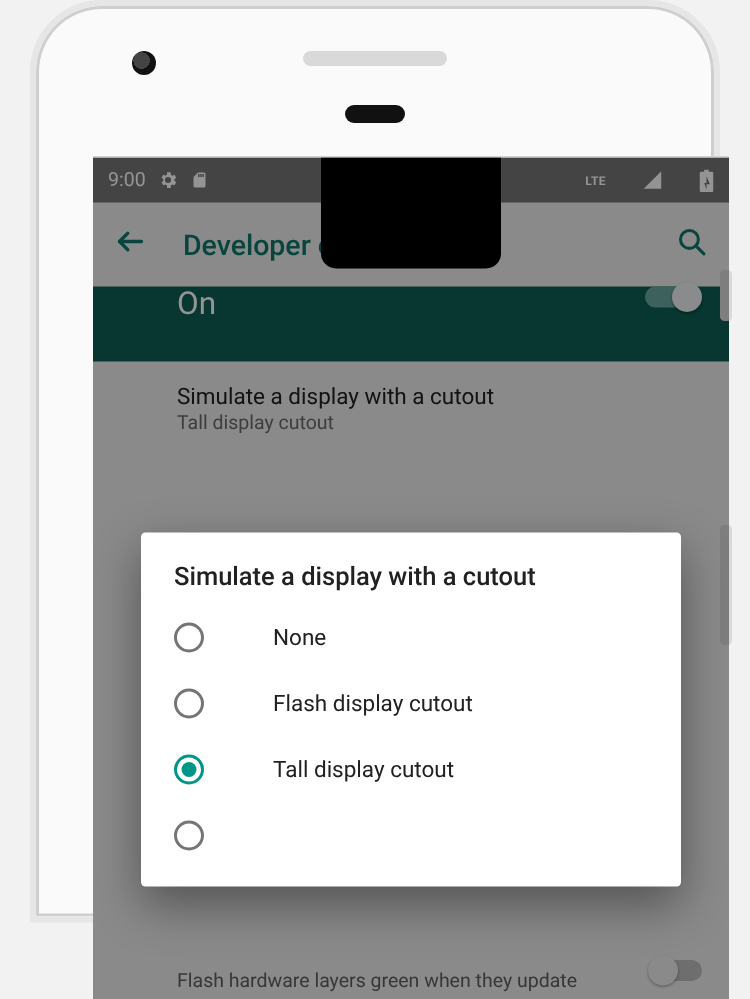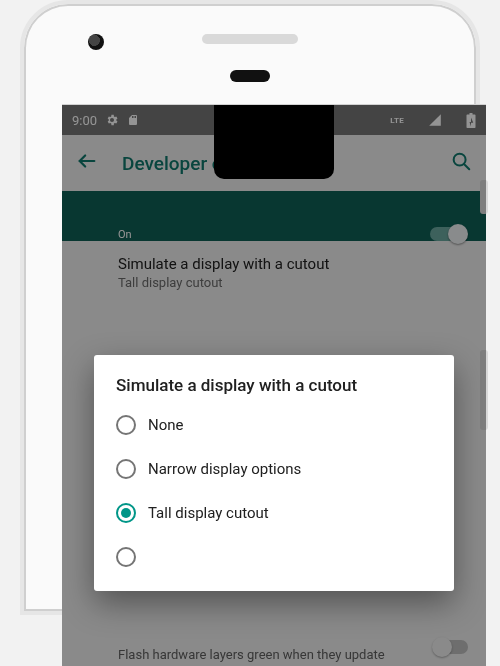--- a/index.html
+++ b/index.html
@@ -97,23 +97,23 @@
     color: #10786c;
   }
   .app-header .title { font-size: 19px; font-weight: 500; margin-left: 24px; }
   .app-header .search { margin-left: auto; }
 
   .master-toggle {
     background: #0e5f55;
     color: #fff;
     height: 50px;
     display: flex;
-    align-items: flex-end;
+    align-items: flex-start;
     padding: 0 20px 0 56px;
-    font-size: 11px;
+    font-size: 21px;
   }
   .switch {
     margin-left: auto;
     width: 36px; height: 14px;
     background: #6aa79f;
     border-radius: 8px;
     position: relative;
   }
   .switch::after {
     content: "";
@@ -171,21 +171,21 @@
   .radio.checked { border-color: #009688; }
   .radio.checked::after {
     content: "";
     position: absolute;
     left: 50%; top: 50%;
     width: 10px; height: 10px;
     background: #009688;
     border-radius: 50%;
     transform: translate(-50%, -50%);
   }
-  .option-label { margin-left: 12px; font-size: 15px; color: #212121; }
+  .option-label { margin-left: 46px; font-size: 15px; color: #212121; }
 
   .bg-row-below {
     position: absolute;
     left: 56px; right: 46px;
     bottom: 6px;
     font-size: 13px;
     color: #5f5f5f;
     line-height: 1.35;
   }
   .bg-toggle-ghost {
@@ -282,21 +282,21 @@
 
     <div class="dialog">
       <div class="dialog-title">Simulate a display with a cutout</div>
 
       <div class="option">
         <div class="radio"></div>
         <div class="option-label">None</div>
       </div>
       <div class="option">
         <div class="radio"></div>
-        <div class="option-label">Narrow display options</div>
+        <div class="option-label">Flash display cutout</div>
       </div>
       <div class="option">
         <div class="radio checked"></div>
         <div class="option-label">Tall display cutout</div>
       </div>
       <div class="option">
         <div class="radio"></div>
       </div>
     </div>
 

